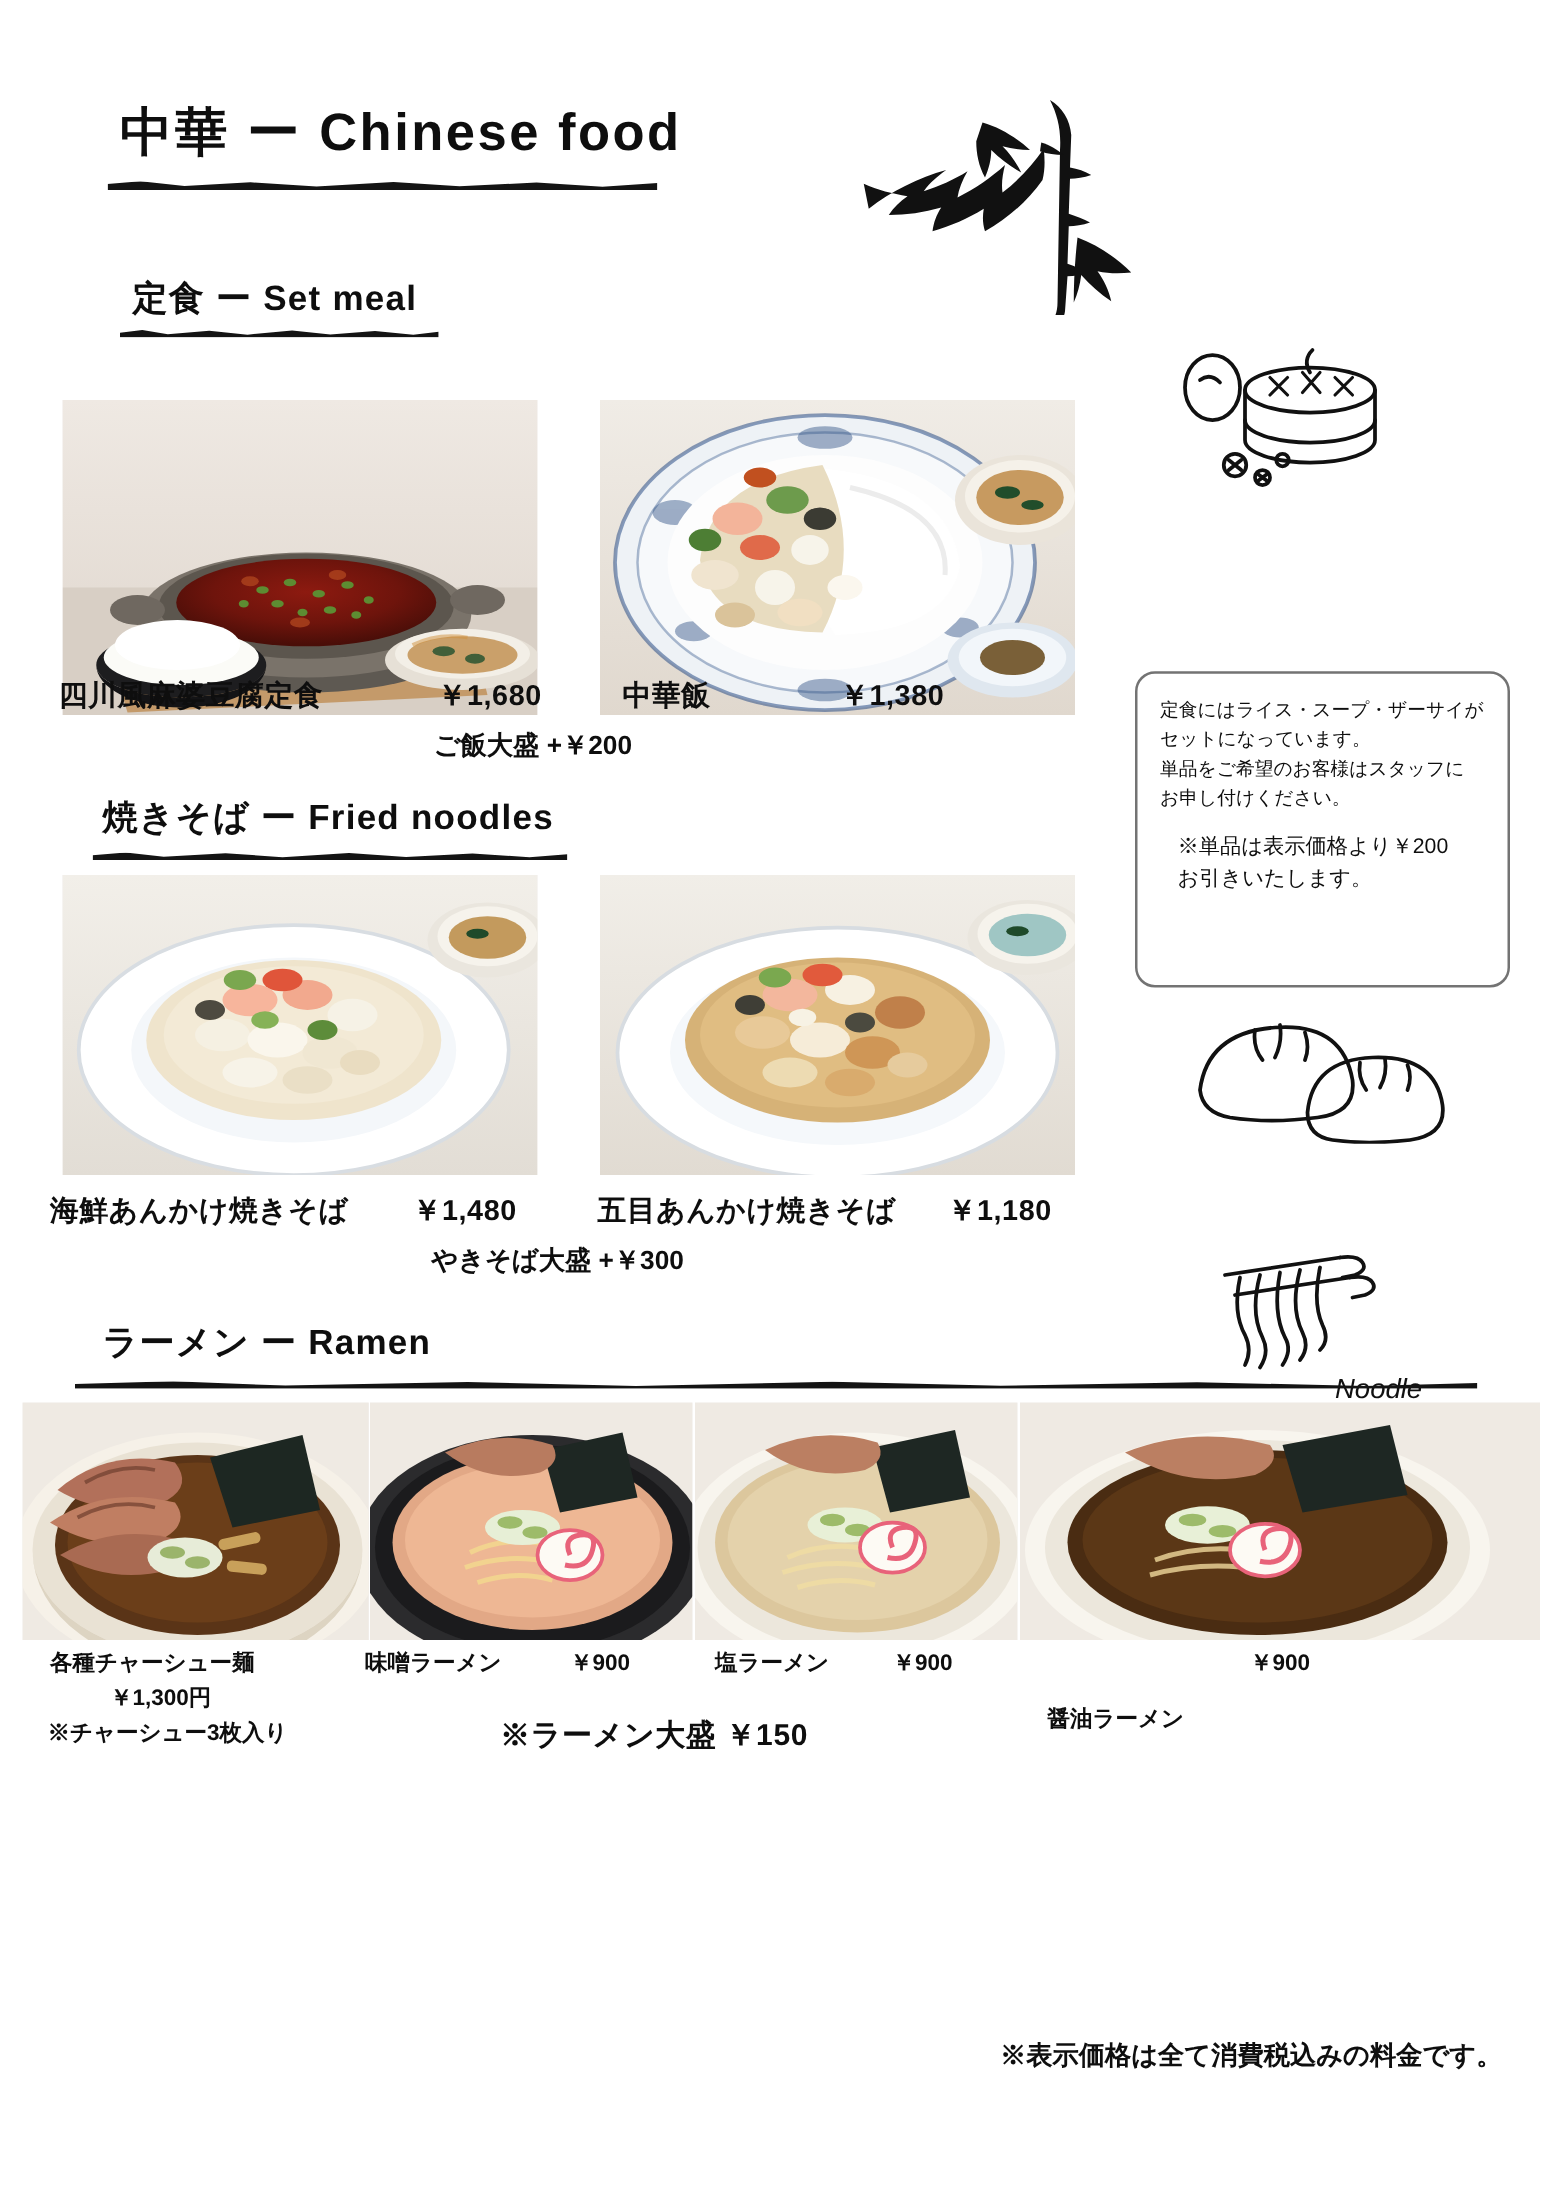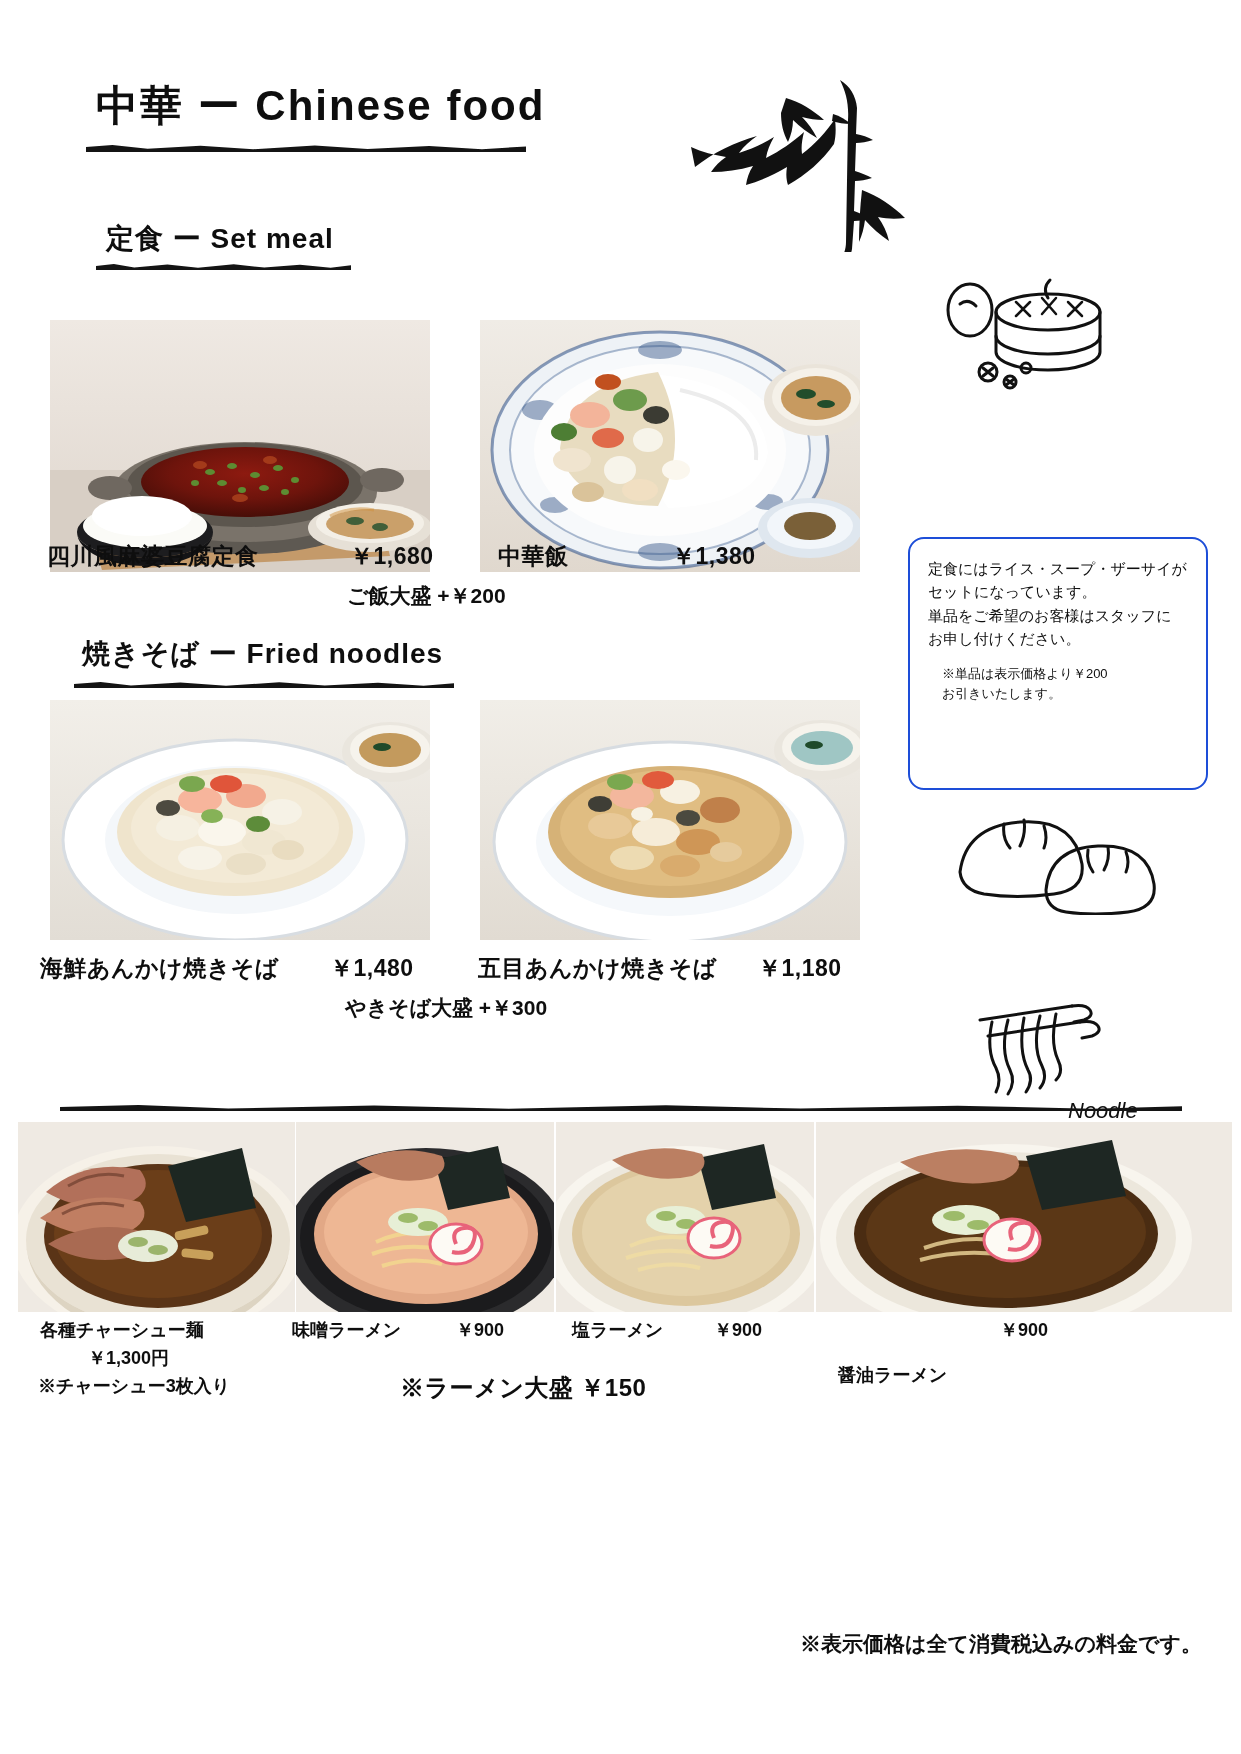--- a/index.html
+++ b/index.html
@@ -83,26 +83,26 @@
     white-space: nowrap;
   }
 
   
   .note-box {
     position: absolute;
     left: 908px;
     top: 537px;
     width: 300px;
     height: 253px;
-    border: 2px solid #1d4ed8;
+    border: 2px solid #737373;
     border-radius: 16px;
     padding: 18px 16px 12px 18px;
   }
   .note-line { font-size: 15px; line-height: 1.55; white-space: nowrap; }
-  .note-small { font-size: 13px; line-height: 1.5; white-space: nowrap; }
+  .note-small { font-size: 17px; line-height: 1.5; white-space: nowrap; }
   .note-indent { padding-left: 14px; }
 
   
   .footer-note {
     position: absolute;
     left: 800px;
     top: 1630px;
     font-size: 21px;
     font-weight: 700;
     white-space: nowrap;
@@ -388,20 +388,21 @@
       <path d="M130 22 q14 -2 18 4 q4 6 -6 10 l-10 2"></path>
       <path d="M42 22 q-6 28 4 46 q6 12 0 24"></path>
       <path d="M58 20 q-8 30 2 50 q6 12 -2 24"></path>
       <path d="M74 18 q-6 32 4 52 q6 10 -2 22"></path>
       <path d="M90 16 q-8 30 2 50 q6 12 -2 22"></path>
       <path d="M106 14 q-6 28 2 46 q6 12 -2 20"></path>
     </g>
     <text x="118" y="118" font-family="'Liberation Sans',sans-serif" font-size="22" font-style="italic" fill="#111">Noodle</text>
   </svg>
 
+  <div class="sec-head" style="left:82px; top:1055px;">ラーメン ー Ramen</div>
   <div class="sec-rule" style="left:60px; top:1105px; width:1122px;"></div>
 
   <div class="photo" style="left:18px; top:1122px; width:277px; height:190px;">
     <svg class="inner" viewBox="0 0 277 190" preserveAspectRatio="none">
       <rect width="277" height="190" fill="#efeae3"></rect>
       <ellipse cx="140" cy="120" rx="146" ry="96" fill="#f6f1e8"></ellipse>
       <ellipse cx="140" cy="118" rx="132" ry="86" fill="#e9e2d4"></ellipse>
       <path d="M8 118 a132 86 0 0 0 264 0 a132 96 0 0 1 -264 0z" fill="#ddd4c2"></path>
       <ellipse cx="140" cy="114" rx="114" ry="72" fill="#5a3417"></ellipse>
       <ellipse cx="140" cy="112" rx="104" ry="64" fill="#6b3e19"></ellipse>

